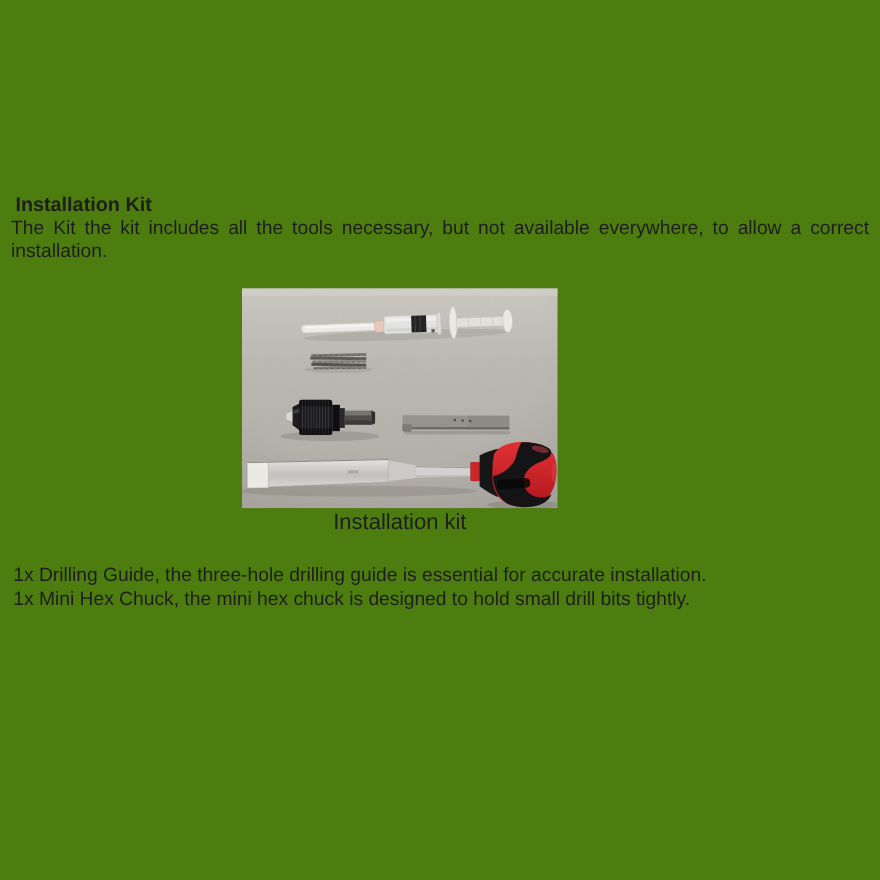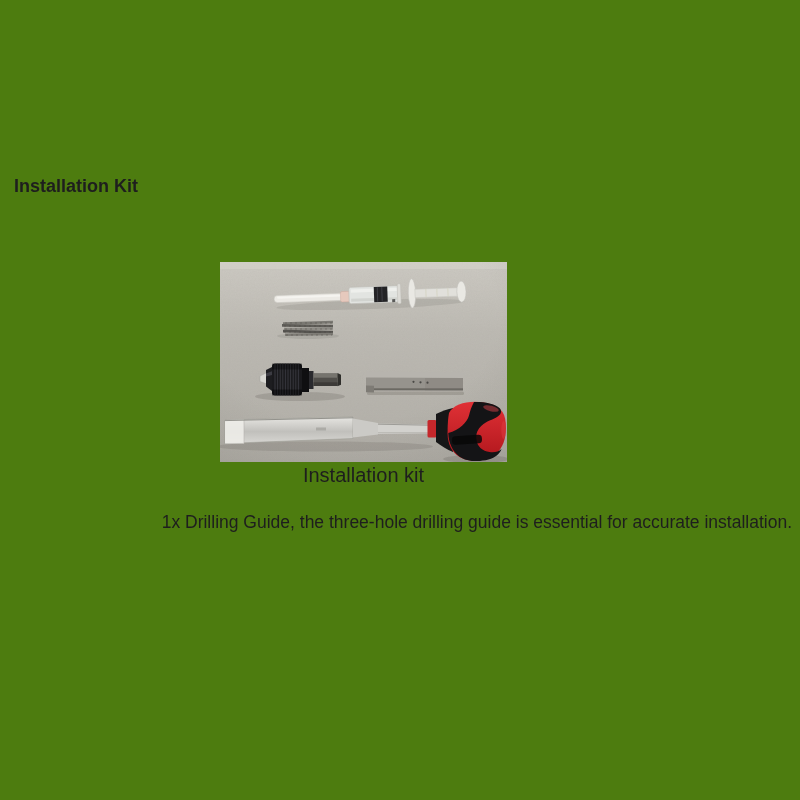--- a/index.html
+++ b/index.html
@@ -18,29 +18,30 @@
   .figure { position:absolute; left:220px; top:262px; width:287px; margin:0; }
   .photo-svg { display:block; }
   .caption {
     margin-top:2px; text-align:center;
     font-size:20px; line-height:23px; color:#1e1e1e;
   }
   .kit-list {
     position:absolute; left:12px; top:511px; width:780px;
     font-size:17.5px; line-height:22.4px;
   }
-  .kit-item { white-space:nowrap;text-align:right; }
+  .kit-item { white-space:nowrap; }
 </style>
 </head>
 <body>
 
 <div class="page">
 
   <h2 class="heading">Installation Kit</h2>
 
+  <p class="intro">The Kit the kit includes all the tools necessary, but not available everywhere, to allow a correct installation.</p>
 
   <figure class="figure">
     <svg class="photo-svg" width="287" height="200" viewBox="0 0 287 200" xmlns="http://www.w3.org/2000/svg">
       <defs>
         <linearGradient id="bgGrad" x1="0" y1="0" x2="0" y2="1">
           <stop offset="0" stop-color="#cdcac3"></stop>
           <stop offset="0.35" stop-color="#bdbab3"></stop>
           <stop offset="1" stop-color="#b1aea7"></stop>
         </linearGradient>
         <linearGradient id="bladeGrad" x1="0" y1="0" x2="0" y2="1">
@@ -162,15 +163,16 @@
         <rect x="232" y="173.5" width="30" height="8.5" rx="3.5" fill="#070707" opacity="0.85" transform="rotate(-4 247 178)"></rect>
         <ellipse cx="271" cy="146.5" rx="8" ry="2.8" fill="#e8484d" opacity="0.45" transform="rotate(14 271 146.5)"></ellipse>
         <ellipse cx="283.5" cy="168" rx="2.2" ry="9" fill="#e04045" opacity="0.45"></ellipse>
       </g>
     </svg>
     <figcaption class="caption">Installation kit</figcaption>
   </figure>
 
   <div class="kit-list">
     <div class="kit-item">1x Drilling Guide, the three-hole drilling guide is essential for accurate installation.</div>
+    <div class="kit-item">1x Mini Hex Chuck, the mini hex chuck is designed to hold small drill bits tightly.</div>
   </div>
 
 </div>
 
 </body></html>

